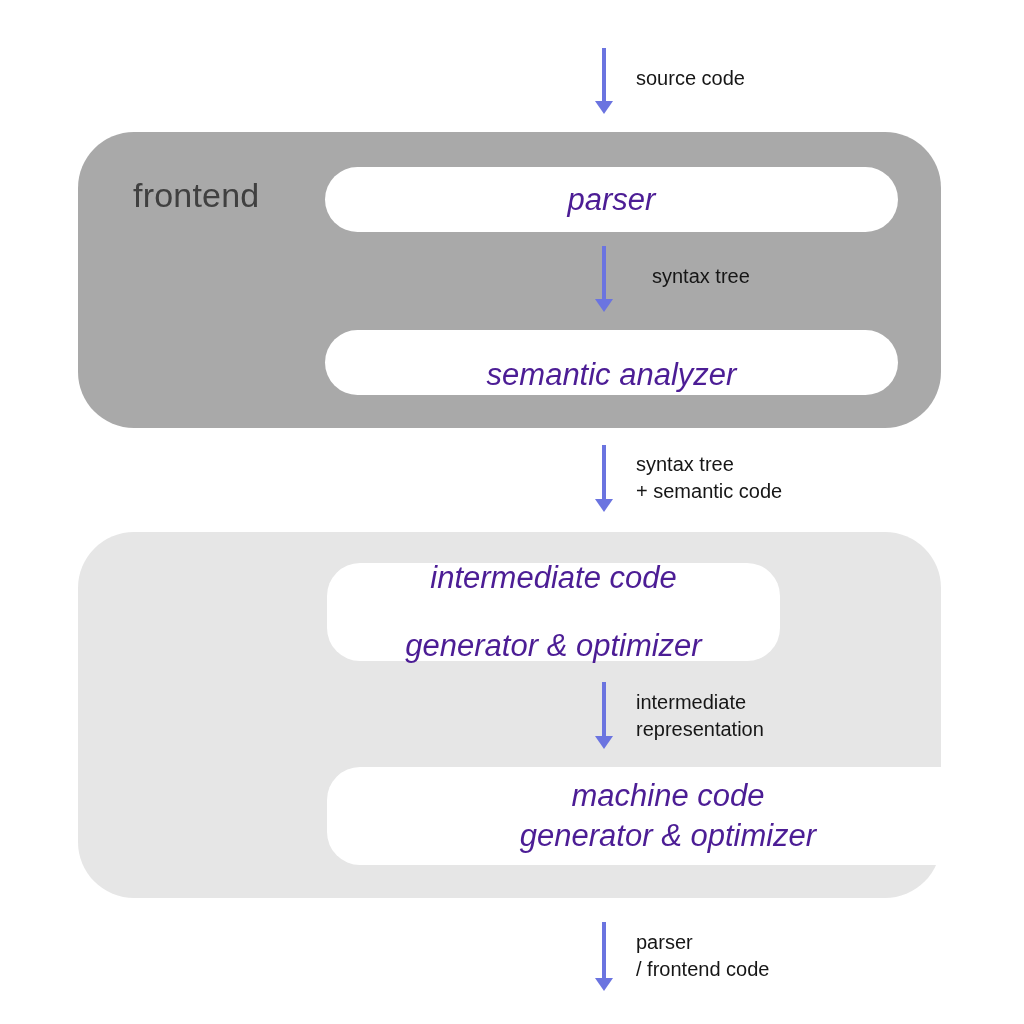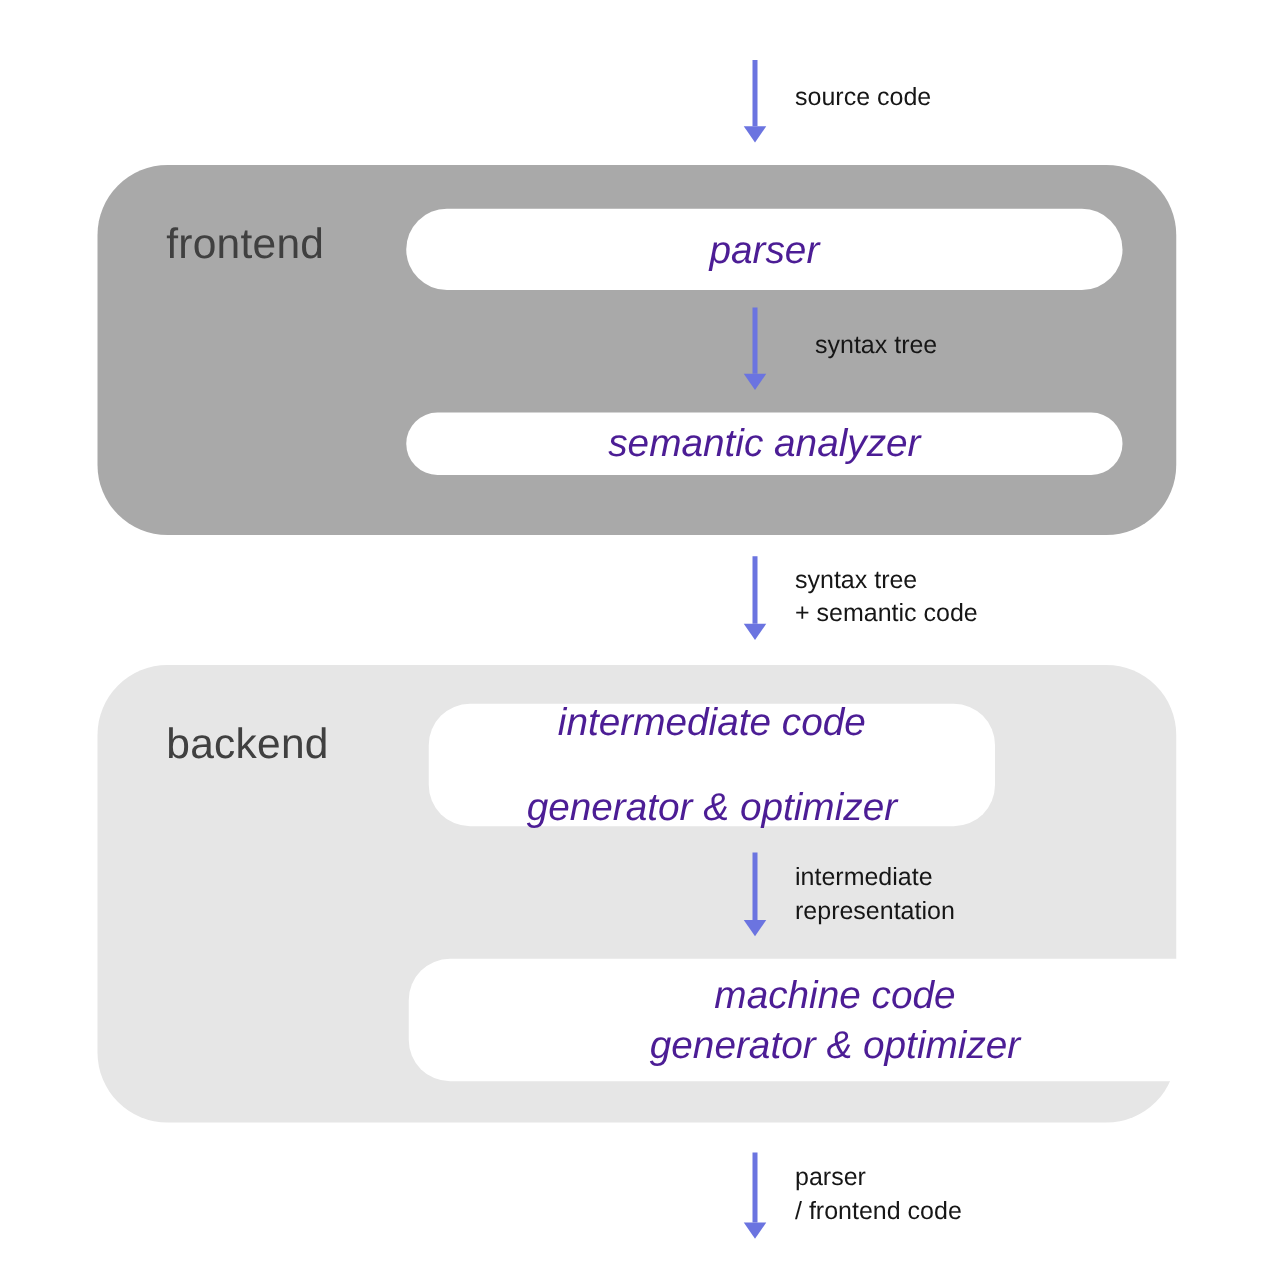--- a/index.html
+++ b/index.html
@@ -33,22 +33,22 @@
     flex-direction:column;
     align-items:center;
     justify-content:center;
     text-align:center;
     font-size:31px;
     line-height:40px;
     color:#4c1d95;
     font-style:italic;
   }
   .pill.p-parser   { left:247px; top:35px;  width:573px; height:65px; }
-  .pill.p-semantic { left:247px; top:198px; width:573px; height:50px; }
-  .pill.p-icg      { left:265px; top:31px;  width:453px; height:98px;gap:28px; }
+  .pill.p-semantic { left:247px; top:198px; width:573px; height:65px;justify-content:flex-end; }
+  .pill.p-icg      { left:249px; top:31px;  width:453px; height:98px;gap:28px; }
   .pill.p-mcg      { left:249px; top:235px; width:682px; height:98px; }
   .arrow {
     position:absolute;
     left:602px;
     width:4px;
     background:var(--arrow-color,#6b74e0);
   }
   .arrow::after {
     content:"";
     position:absolute;
@@ -105,21 +105,20 @@
     <div>syntax tree</div>
   </div>
 
   <div class="arrow a3"></div>
   <div class="arrow-label l3">
     <div>syntax tree</div>
     <div>+ semantic code</div>
   </div>
 
   <div class="container backend">
-    <div class="section-label">backend</div>
 
     <div class="pill p-icg">
       <div>intermediate code</div>
       <div>generator &amp; optimizer</div>
     </div>
 
     <div class="pill p-mcg">
       <div>machine code</div>
       <div>generator &amp; optimizer</div>
     </div>

